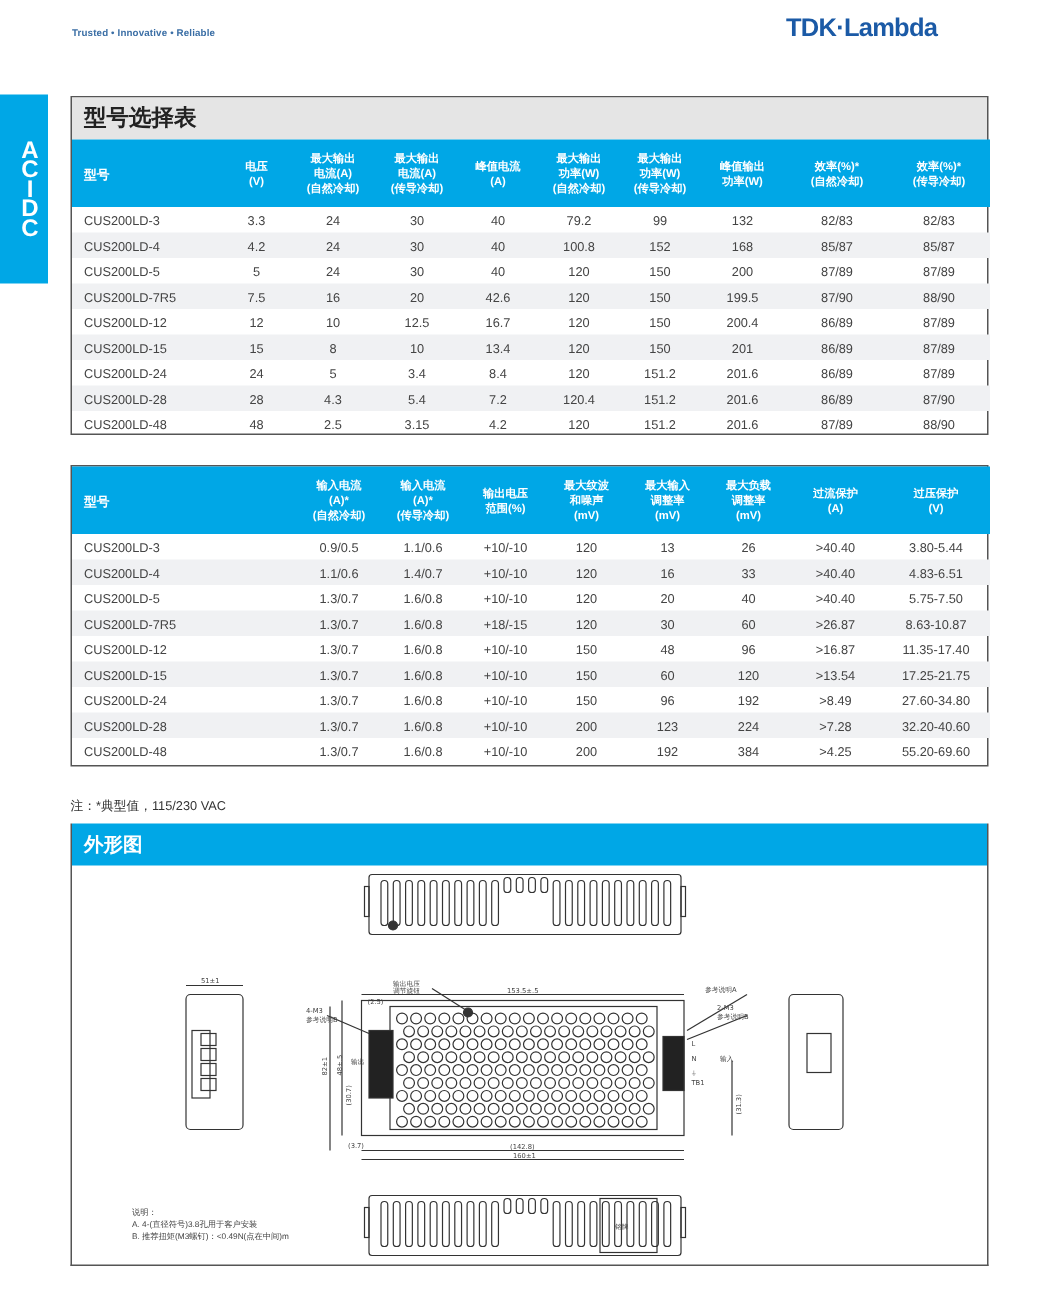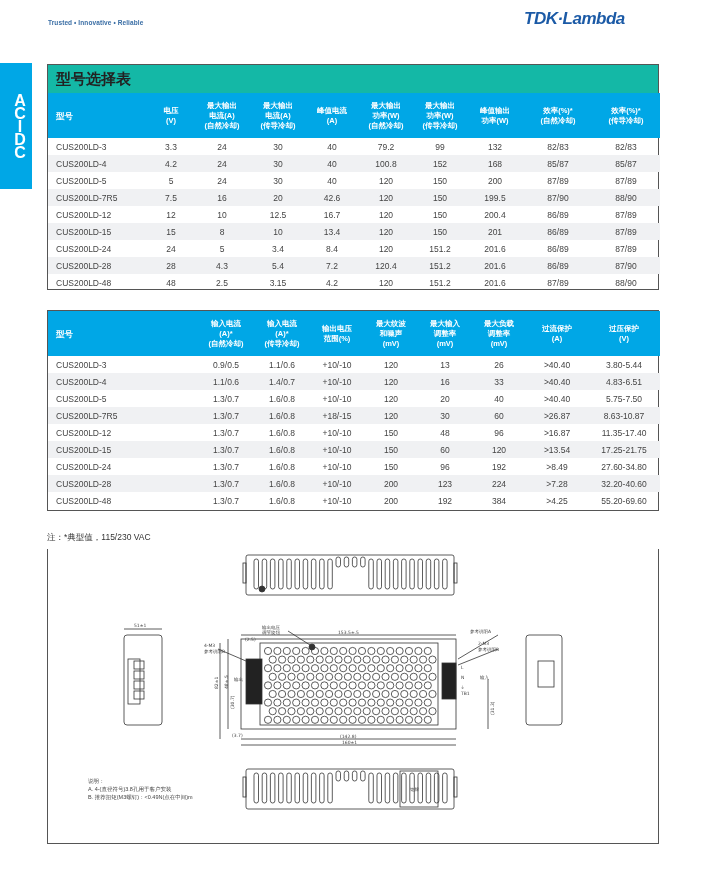--- a/index.html
+++ b/index.html
@@ -1,25 +1,25 @@
 <!DOCTYPE html>
 <html><head>
 <meta charset="utf-8">
 <style>
   * { box-sizing: border-box; margin: 0; padding: 0; }
   body { width: 706px; height: 874px; background: #fff; font-family: "Liberation Sans", "DejaVu Sans", sans-serif; position: relative; overflow: hidden; color: #333; }
   .tagline { position: absolute; left: 48px; top: 19px; font-size: 6.5px; color: #3a6ea5; font-weight: bold; letter-spacing: 0.1px; }
-  .logo { position: absolute; left: 524px; top: 9px; font-size: 17px; font-weight: bold; font-style: italic; color: #1b5aa6; letter-spacing: -0.5px; }
+  .logo { position: absolute; left: 524px; top: 9px; font-size: 17px; font-weight: bold; color: #1b5aa6; letter-spacing: -0.5px; }
   .side-tab { position: absolute; left: 0; top: 63px; width: 32px; height: 126px; background: #00a7e6; color: #fff; font-weight: bold; font-size: 16px; line-height: 13px; display: flex; flex-direction: column; align-items: center; justify-content: center; padding-left: 8px; }
   .side-tab span { display: block; }
 
   .table-wrap { position: absolute; left: 47px; width: 612px; border: 1px solid #555; background: #fff; }
   .t1 { top: 64px; height: 226px; }
   .t2 { top: 310px; height: 201px; }
-  .t-title { height: 28px; background: #14b8a6; font-size: 15px; font-weight: bold; color: #222; padding-left: 8px; line-height: 28px; }
+  .t-title { height: 28px; background: #e5e5e5; font-size: 15px; font-weight: bold; color: #222; padding-left: 8px; line-height: 28px; }
   table { width: 100%; border-collapse: collapse; table-layout: fixed; }
   th { background: #00a7e6; color: #fff; font-size: 7.5px; font-weight: bold; line-height: 10px; text-align: center; vertical-align: middle; height: 45px; }
   th.first { text-align: left; padding-left: 8px; font-size: 8.5px; }
   td { font-size: 8.5px; color: #444; text-align: center; height: 17px; vertical-align: middle; }
   td.first { text-align: left; padding-left: 8px; }
   tr.alt td { background: #f0f1f3; }
 
   .note { position: absolute; left: 47px; top: 532px; font-size: 8.5px; color: #333; }
 
   .outline { position: absolute; left: 47px; top: 549px; width: 612px; height: 295px; border: 1px solid #555; border-top: none; }
@@ -310,20 +310,21 @@
           <td>&gt;4.25</td>
           <td>55.20-69.60</td>
         </tr>
       </tbody>
   </table>
 </div>
 
 <div class="note">注：*典型值，115/230 VAC</div>
 
 <div class="outline">
+  <div class="outline-title">外形图</div>
   <div class="drawing">
     <svg width="612" height="266" viewBox="0 0 612 266">
       <g stroke="#333" fill="none" stroke-width="0.8">
 
         <rect x="198" y="6" width="208" height="40" rx="2"></rect>
         <rect x="195" y="14" width="3" height="20"></rect>
         <rect x="406" y="14" width="3" height="20"></rect>
         <g id="slotsTop">
             <rect x="206" y="10" width="4.5" height="30" rx="2.2"></rect>
             <rect x="214.2" y="10" width="4.5" height="30" rx="2.2"></rect>

